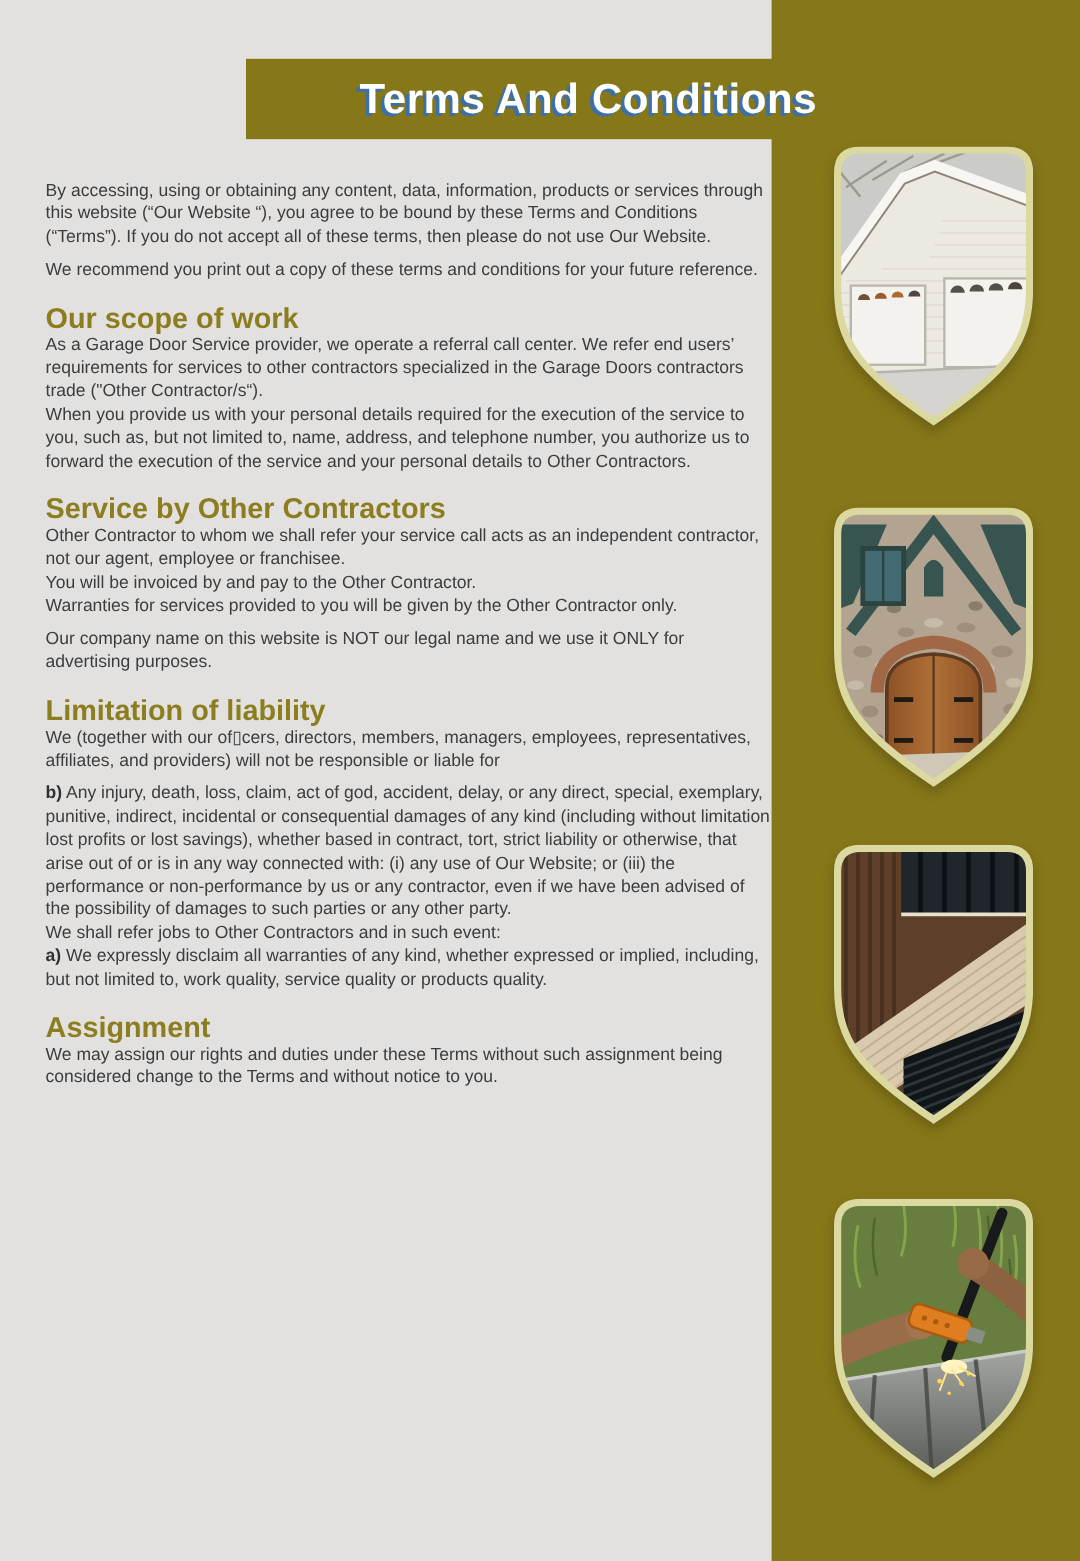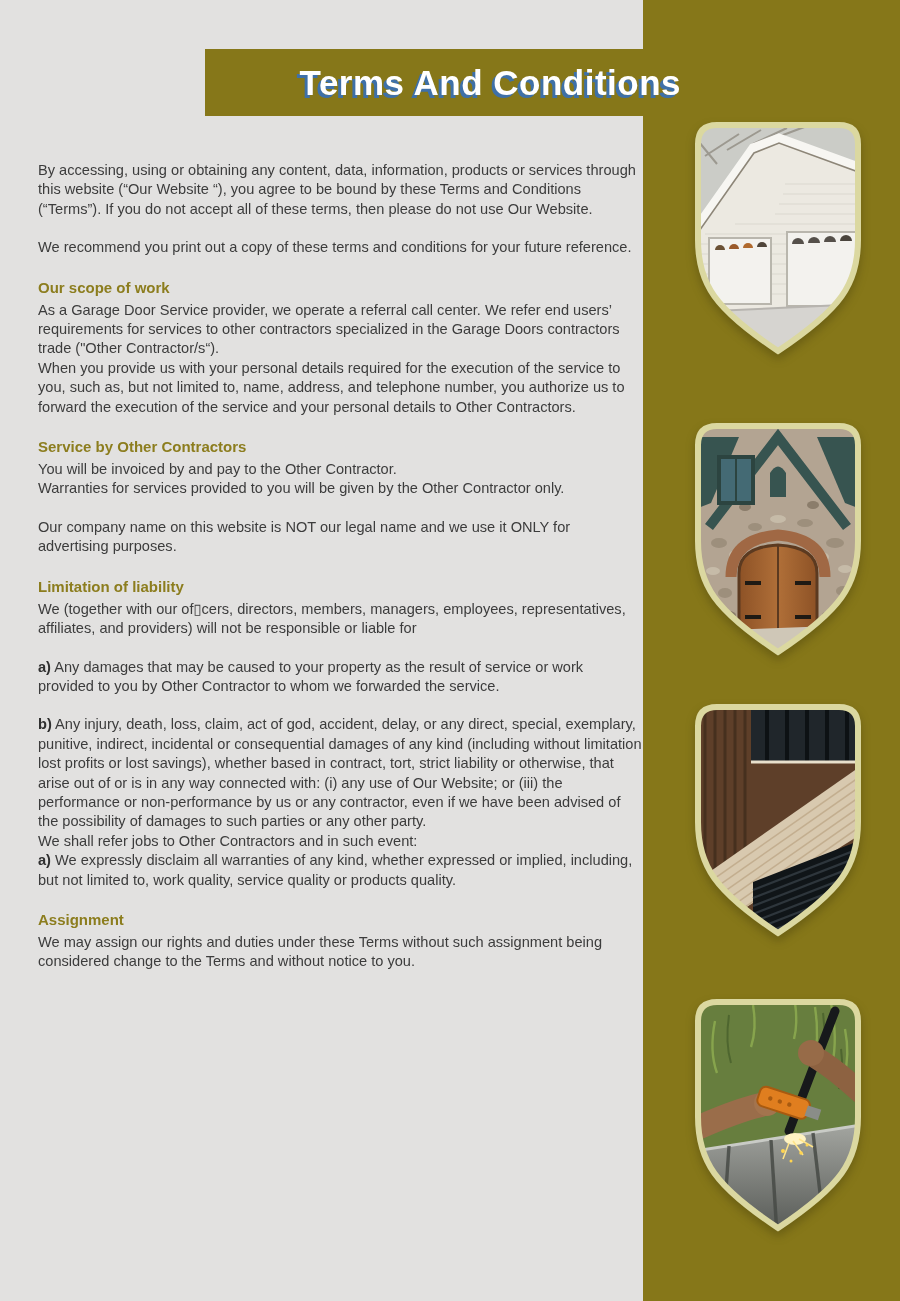--- a/index.html
+++ b/index.html
@@ -6,22 +6,22 @@
   body{width:900px;height:1301px;font-family:"Liberation Sans","DejaVu Sans",sans-serif;}
   .page{position:relative;width:900px;height:1301px;background:#e2e1e0;overflow:hidden;}
   .right-col{position:absolute;left:643px;top:0;width:257px;height:1301px;background:#867719;}
   .banner{position:absolute;left:205px;top:49px;width:486px;height:67px;background:#867719;
           display:flex;align-items:center;justify-content:flex-end;box-sizing:border-box;padding-right:10px;}
   .banner .title{font-size:35px;font-weight:bold;color:#ffffff;letter-spacing:.5px;
           text-shadow:-3px 3px 0 #3e70a8;}
   .content{position:absolute;left:38px;top:142px;width:604px;color:#3c3c3c;
            font-size:14.6px;line-height:19.4px;}
   .content p{margin:0;}
-  .content p.gap{margin-top:19px;}
-  .content h2{margin:19px 0 3px 0;font-size:15px;line-height:21px;color:#8c7d1e;font-weight:bold;}
+  .content p.gap{margin-top:8px;}
+  .content h2{margin:19px 0 3px 0;font-size:24px;line-height:21px;color:#8c7d1e;font-weight:bold;}
   .content b{font-weight:bold;color:#2f2f2f;}
   .shield{position:absolute;left:52px;width:166px;height:236px;
           filter:drop-shadow(0 5px 5px rgba(55,50,8,.35));}
   .shield svg{display:block;}
   .s1{top:122px;} .s2{top:423px;} .s3{top:704px;} .s4{top:999px;}
 </style>
 </head>
 <body>
 
 <div class="page">
@@ -253,28 +253,28 @@
       </div>
       <div class="section">
         <h2>Our scope of work</h2>
         <p>As a Garage Door Service provider, we operate a referral call center. We refer end users’ requirements for services to other contractors specialized in the Garage Doors contractors trade ("Other Contractor/s“).</p>
       </div>
       <div class="section">
         <p>When you provide us with your personal details required for the execution of the service to you, such as, but not limited to, name, address, and telephone number, you authorize us to forward the execution of the service and your personal details to Other Contractors.</p>
       </div>
       <div class="section">
         <h2>Service by Other Contractors</h2>
+        <p>Other Contractor to whom we shall refer your service call acts as an independent contractor, not our agent, employee or franchisee.</p>
         <p>You will be invoiced by and pay to the Other Contractor.</p>
         <p>Warranties for services provided to you will be given by the Other Contractor only.</p>
         <p class="gap">Our company name on this website is NOT our legal name and we use it ONLY for advertising purposes.</p>
       </div>
       <div class="section">
         <h2>Limitation of liability</h2>
         <p>We (together with our of▯cers, directors, members, managers, employees, representatives, affiliates, and providers) will not be responsible or liable for</p>
-        <p class="gap"><b>a)</b> Any damages that may be caused to your property as the result of service or work provided to you by Other Contractor to whom we forwarded the service.</p>
         <p class="gap"><b>b)</b> Any injury, death, loss, claim, act of god, accident, delay, or any direct, special, exemplary, punitive, indirect, incidental or consequential damages of any kind (including without limitation lost profits or lost savings), whether based in contract, tort, strict liability or otherwise, that arise out of or is in any way connected with: (i) any use of Our Website; or (iii) the performance or non-performance by us or any contractor, even if we have been advised of the possibility of damages to such parties or any other party.</p>
       </div>
       <div class="section">
         <p>We shall refer jobs to Other Contractors and in such event:</p>
         <p><b>a)</b> We expressly disclaim all warranties of any kind, whether expressed or implied, including, but not limited to, work quality, service quality or products quality.</p>
       </div>
       <div class="section">
         <h2>Assignment</h2>
         <p>We may assign our rights and duties under these Terms without such assignment being considered change to the Terms and without notice to you.</p>
       </div>

